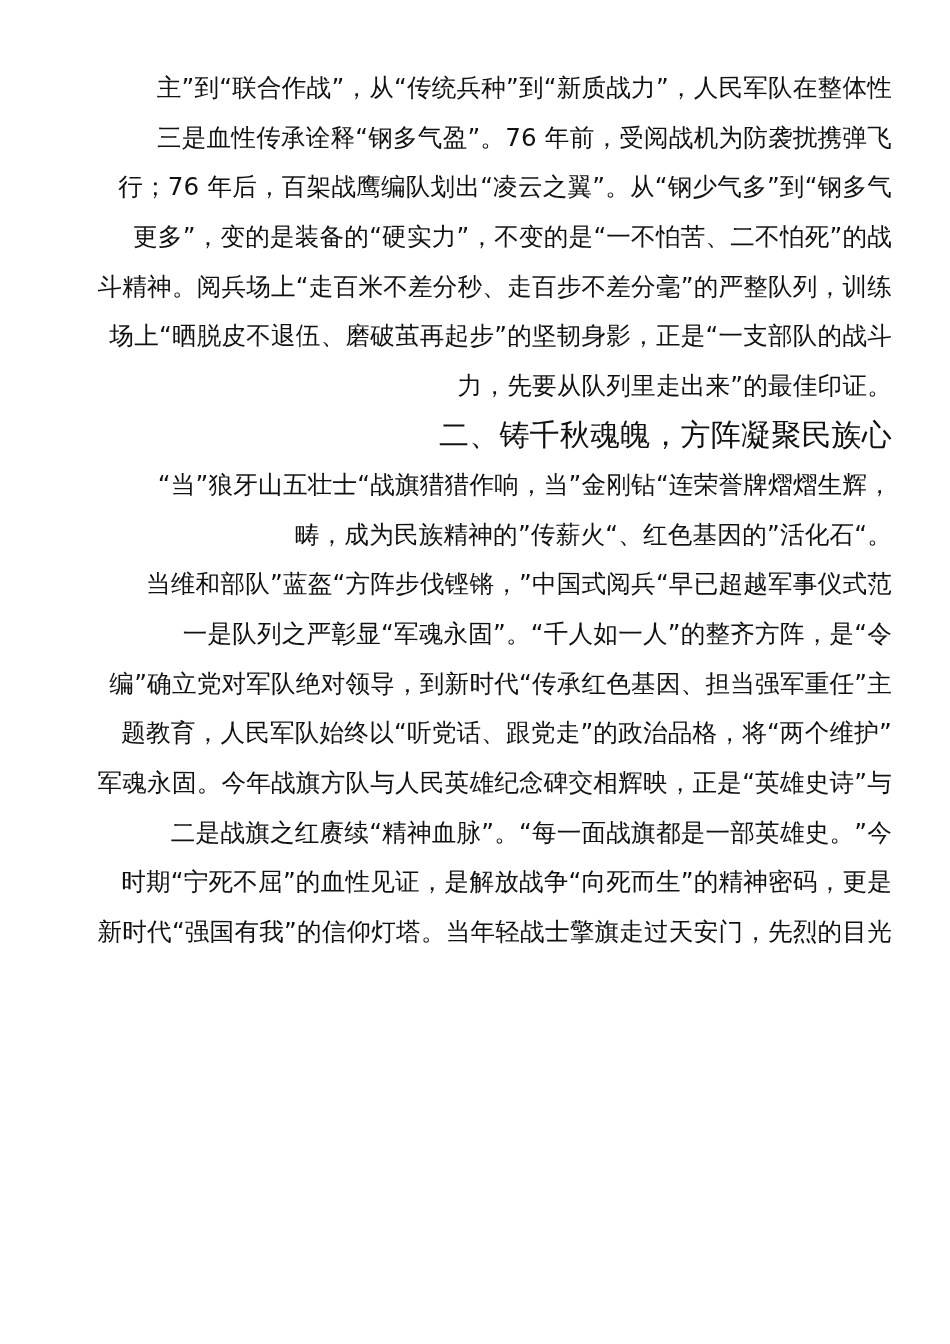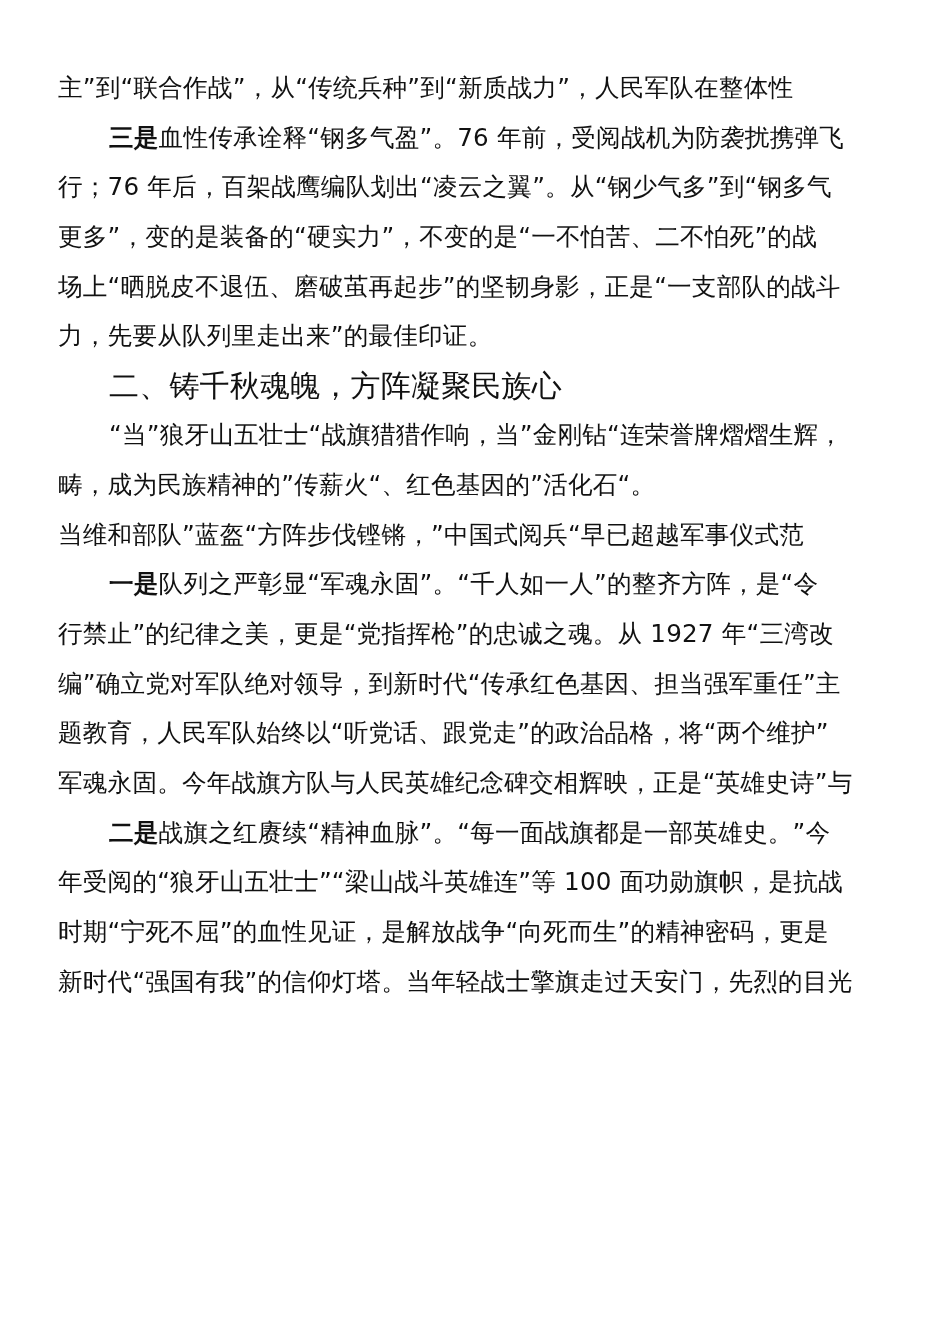--- a/index.html
+++ b/index.html
@@ -1,40 +1,39 @@
 <!DOCTYPE html>
 <html><head>
 <meta charset="utf-8">
 <style>
   html, body { margin:0; padding:0; background:#ffffff; }
   body { width:950px; height:1344px; position:relative; overflow:hidden;
          font-family:"DejaVu Sans","Liberation Sans",sans-serif; color:#111111; }
   .page { position:absolute; left:58px; top:63px; width:834px; }
   .line { height:49.65px; line-height:49.65px; font-size:24.6px; white-space:nowrap;
-          letter-spacing:0.2px; }
+          letter-spacing:0.2px;text-align:right; }
   .indent { padding-left:51px; }
-  .bold { font-weight:bold; }
+  .bold { font-weight:normal; }
   .heading { font-size:30px; }
 </style>
 </head>
 <body>
 
 <div class="page">
   <div class="line"><span>主”到“联合作战”，从“传统兵种”到“新质战力”，人民军队在整体性</span></div>
   <div class="line indent"><span class="bold">三是</span><span>血性传承诠释“钢多气盈”。76 年前，受阅战机为防袭扰携弹飞</span></div>
   <div class="line"><span>行；76 年后，百架战鹰编队划出“凌云之翼”。从“钢少气多”到“钢多气</span></div>
   <div class="line"><span>更多”，变的是装备的“硬实力”，不变的是“一不怕苦、二不怕死”的战</span></div>
+  <div class="line"><span>斗精神。阅兵场上“走百米不差分秒、走百步不差分毫”的严整队列，训练</span></div>
   <div class="line"><span>场上“晒脱皮不退伍、磨破茧再起步”的坚韧身影，正是“一支部队的战斗</span></div>
   <div class="line"><span>力，先要从队列里走出来”的最佳印证。</span></div>
   <div class="line indent heading"><span>二、铸千秋魂魄，方阵凝聚民族心</span></div>
   <div class="line indent"><span>“当”狼牙山五壮士“战旗猎猎作响，当”金刚钻“连荣誉牌熠熠生辉，</span></div>
   <div class="line"><span>畴，成为民族精神的”传薪火“、红色基因的”活化石“。</span></div>
   <div class="line"><span>当维和部队”蓝盔“方阵步伐铿锵，”中国式阅兵“早已超越军事仪式范</span></div>
   <div class="line indent"><span class="bold">一是</span><span>队列之严彰显“军魂永固”。“千人如一人”的整齐方阵，是“令</span></div>
-  <div class="line"><span>行禁止”的纪律之美，更是“党指挥枪”的忠诚之魂。从 1927 年“三湾改</span></div>
   <div class="line"><span>编”确立党对军队绝对领导，到新时代“传承红色基因、担当强军重任”主</span></div>
   <div class="line"><span>题教育，人民军队始终以“听党话、跟党走”的政治品格，将“两个维护”</span></div>
   <div class="line"><span>军魂永固。今年战旗方队与人民英雄纪念碑交相辉映，正是“英雄史诗”与</span></div>
   <div class="line indent"><span class="bold">二是</span><span>战旗之红赓续“精神血脉”。“每一面战旗都是一部英雄史。”今</span></div>
-  <div class="line"><span>年受阅的“狼牙山五壮士”“梁山战斗英雄连”等 100 面功勋旗帜，是抗战</span></div>
   <div class="line"><span>时期“宁死不屈”的血性见证，是解放战争“向死而生”的精神密码，更是</span></div>
   <div class="line"><span>新时代“强国有我”的信仰灯塔。当年轻战士擎旗走过天安门，先烈的目光</span></div>
 </div>
 
 </body></html>

